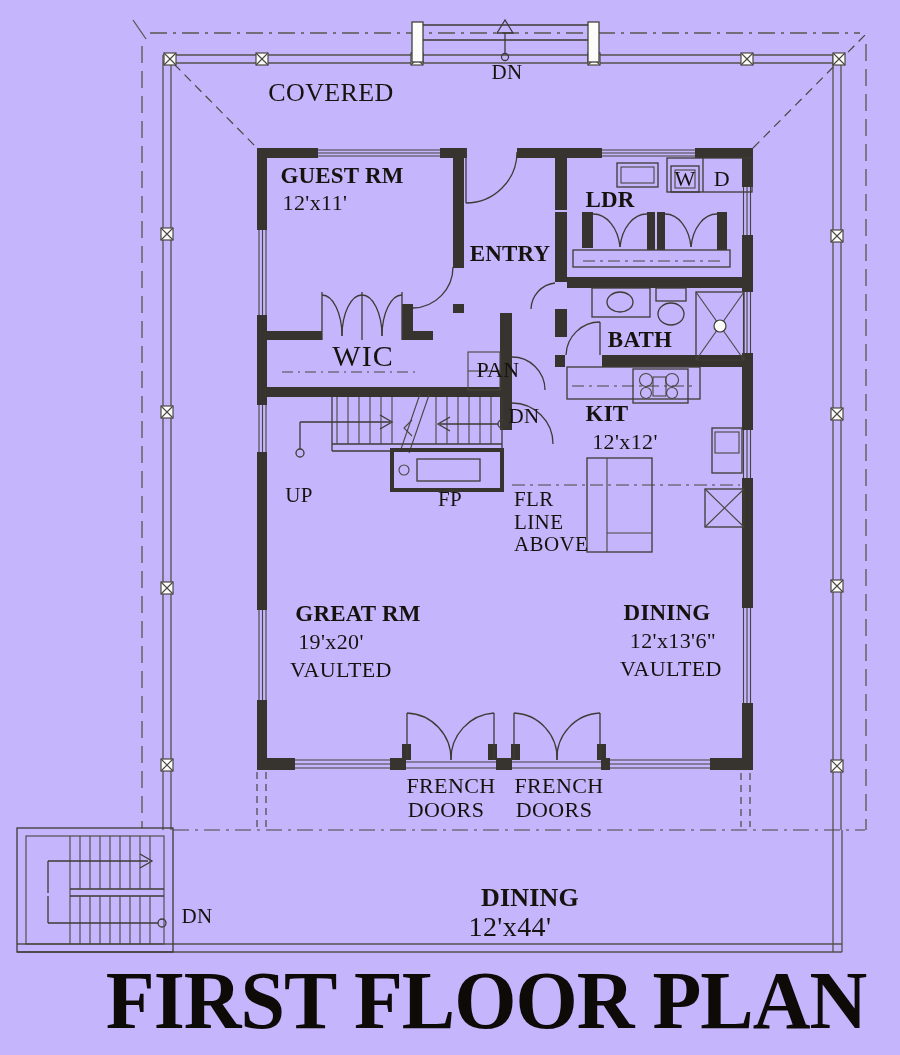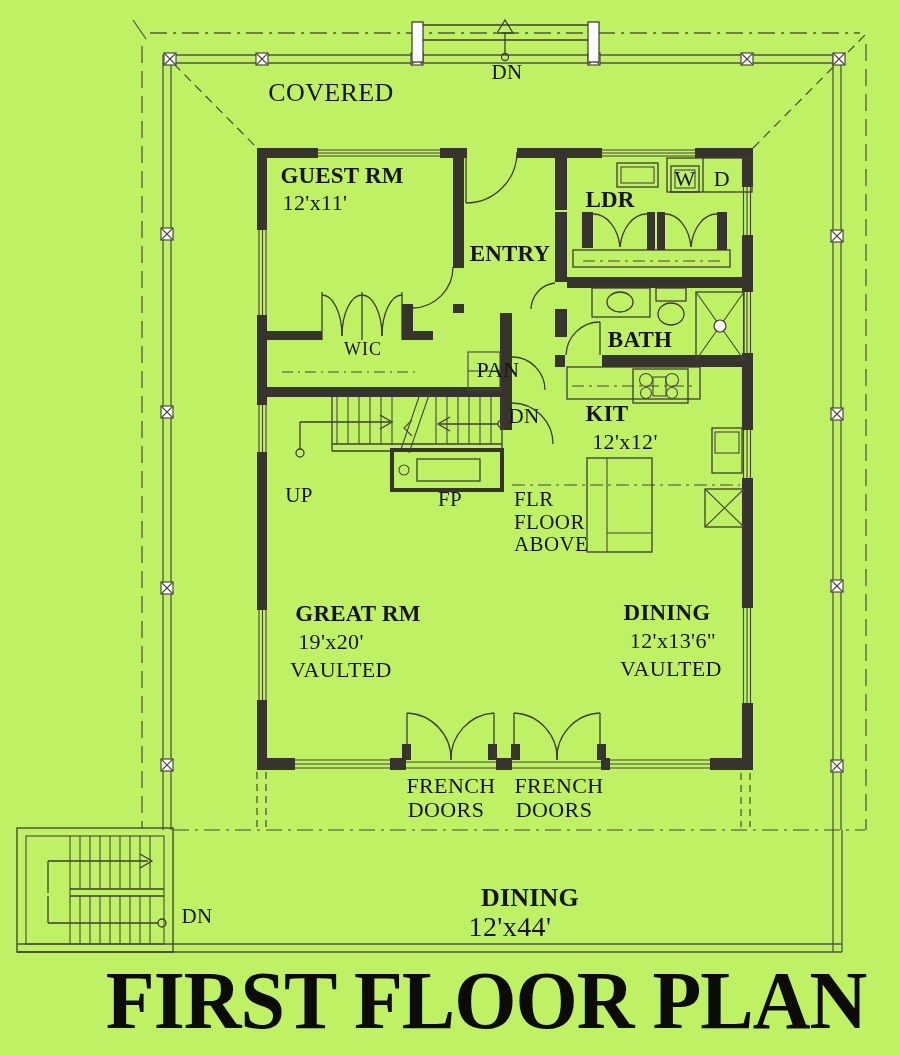--- a/index.html
+++ b/index.html
@@ -1,29 +1,29 @@
 <!DOCTYPE html>
 <html><head>
 <meta charset="utf-8">
 <style>
   html,body{margin:0;padding:0;background:#ffffff;}
   .stage{
-    position:relative;width:900px;height:1055px;background:#bef264;
+    position:relative;width:900px;height:1055px;background:#c4b5fd;
     font-family:"Liberation Serif","DejaVu Serif",serif;overflow:hidden;
   }
   .stage svg{position:absolute;left:0;top:0;}
   .labels{position:absolute;left:0;top:0;width:100%;height:100%;}
   .lbl{
     position:absolute;transform:translateX(-50%);white-space:nowrap;
     color:#16130e;font-size:22px;line-height:1.05;letter-spacing:.4px;
   }
   .b{font-weight:bold;font-size:23px;letter-spacing:.2px;}
   .lg{font-size:26px;}
   .sm{font-size:21px;}
-  .wic{font-size:18px;letter-spacing:1px;}
+  .wic{font-size:30px;letter-spacing:1px;}
   .la{transform:none;text-align:right;} 
   .title{
     font-weight:bold;font-size:80px;letter-spacing:-1px;color:#0d0b08;
     transform:translateX(-50%) scaleY(1.04);
   }
   
   .wall{fill:#37342f;stroke:none;}
   .thin{stroke:#3e3b35;stroke-width:1.3;fill:none;}
   .thin2{stroke:#4a463f;stroke-width:1.1;fill:none;}
   .rail{stroke:#55514a;stroke-width:1.3;fill:none;}
@@ -384,21 +384,21 @@
 
   <div class="lbl sm" style="left:524px;top:405px;">DN</div>
   <div class="lbl sm" style="left:299px;top:457px;margin-top:27px;">UP</div>
 
   <div class="lbl b" style="left:607px;top:402px;">KIT</div>
   <div class="lbl" style="left:625px;top:430px;">12'x12'</div>
 
   <div class="lbl sm" style="left:450px;top:488px;">FP</div>
 
   <div class="lbl sm la" style="left:514px;top:488px;">FLR</div>
-  <div class="lbl sm la" style="left:514px;top:511px;">FLOOR</div>
+  <div class="lbl sm la" style="left:514px;top:511px;">LINE</div>
   <div class="lbl sm la" style="left:514px;top:533px;">ABOVE</div>
 
   <div class="lbl b" style="left:358px;top:602px;">GREAT RM</div>
   <div class="lbl" style="left:331px;top:630px;font-family:Liberation Serif, serif;">19'x20'</div>
   <div class="lbl" style="left:341px;top:658px;">VAULTED</div>
 
   <div class="lbl b" style="left:667px;top:601px;">DINING</div>
   <div class="lbl" style="left:673px;top:629px;">12'x13'6"</div>
   <div class="lbl" style="left:671px;top:657px;">VAULTED</div>
 

